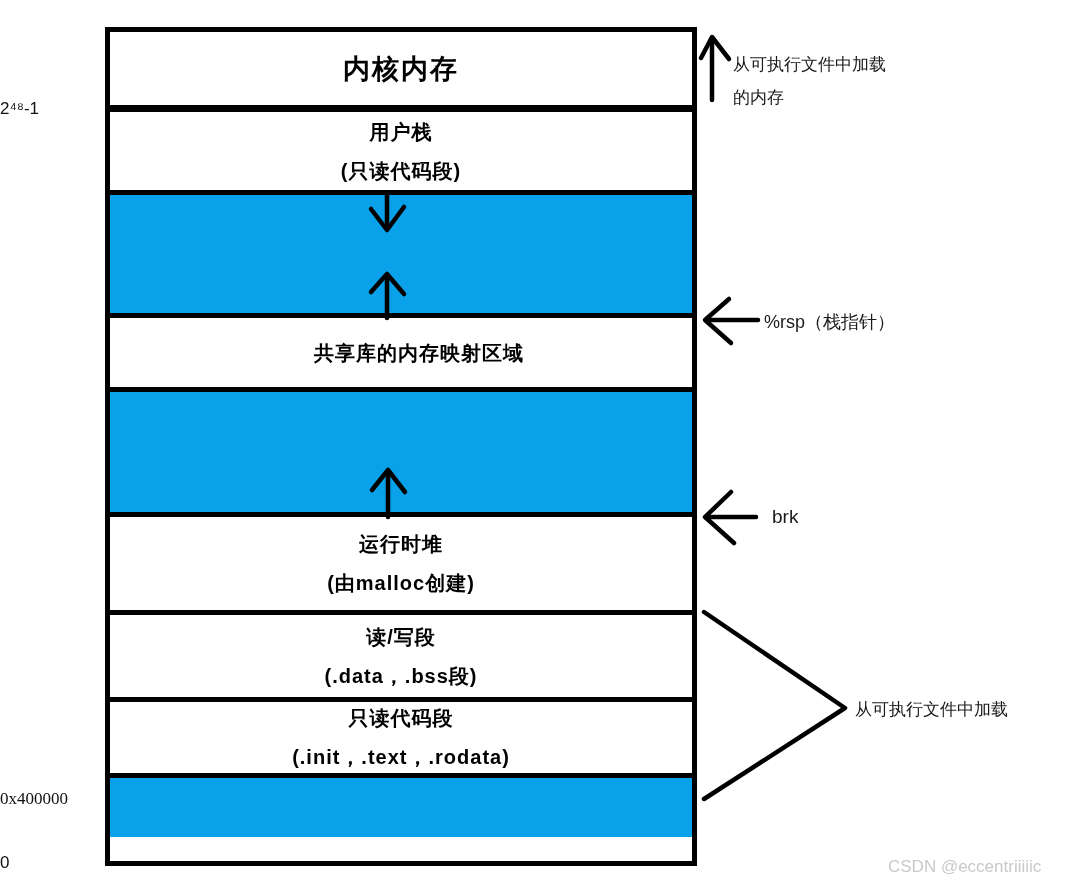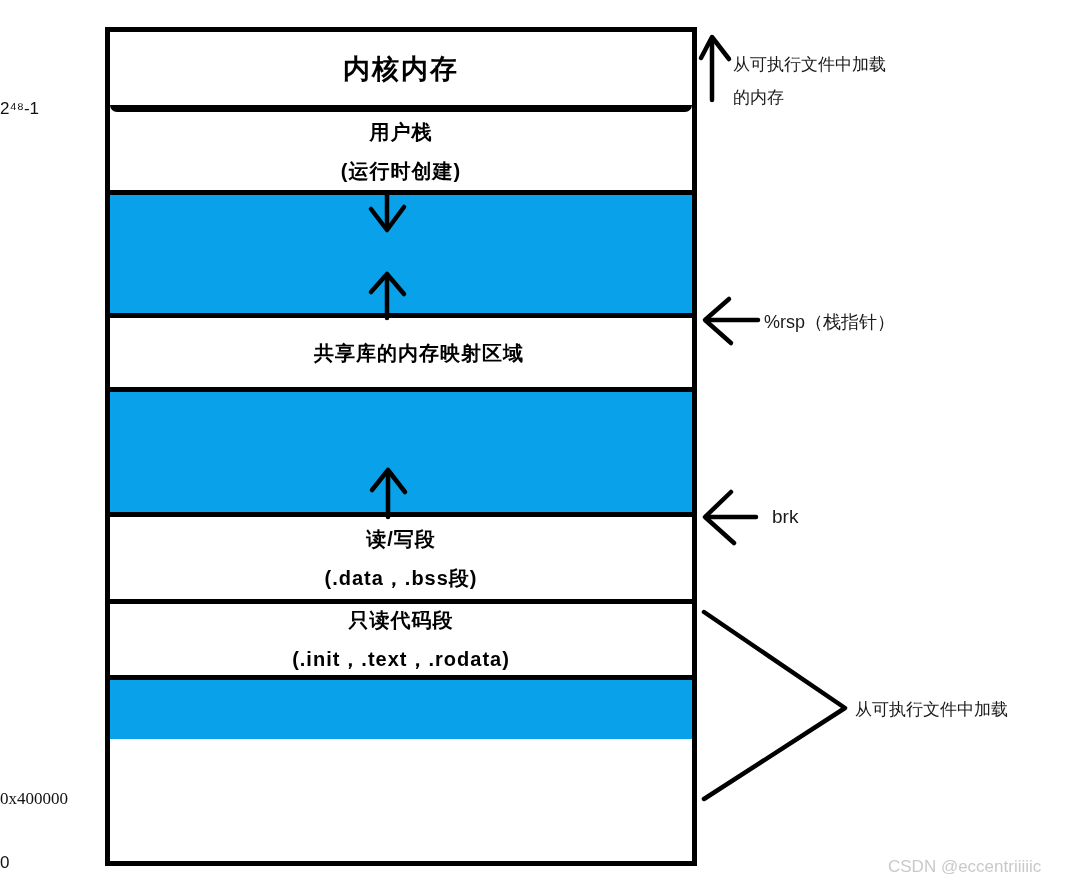--- a/index.html
+++ b/index.html
@@ -15,21 +15,21 @@
   }
   .sec{
     box-sizing:border-box;width:100%;
     display:flex;flex-direction:column;align-items:center;justify-content:center;
     row-gap:17px;
   }
   .sec{border-bottom:5px solid #000;}
   .sec:last-child{border-bottom:none;}
   .white{background:#ffffff;}
   .blue{background:#09a1e9;}
-  .h-kernel{height:80px;border-bottom-width:7px;border-radius:7px;}
+  .h-kernel{height:80px;border-bottom-width:7px;}
   .h-stack{height:83px;}
   .h-blue1{height:123px;}
   .h-shlib{height:74px;padding-left:36px;}
   .h-blue2{height:125px;}
   .h-heap{height:98px;}
   .h-rw{height:87px;align-items:center;}
   .h-ro{height:76px;}
   .h-bottom{height:59px;}
   .t1{font-weight:bold;font-size:20px;line-height:22px;letter-spacing:1px;}
   .big{font-size:27px;line-height:30px;letter-spacing:2px;}
@@ -60,27 +60,31 @@
 <body>
 
 <div class="canvas">
 
   <div class="mem-box">
     <div class="sec white h-kernel">
       <div class="t1 big">内核内存</div>
     </div>
     <div class="sec white h-stack">
       <div class="t1">用户栈</div>
-      <div class="t1">(运行时创建)</div>
+      <div class="t1">(只读代码段)</div>
     </div>
     <div class="sec blue h-blue1"></div>
     <div class="sec white h-shlib">
       <div class="t1">共享库的内存映射区域</div>
     </div>
     <div class="sec blue h-blue2"></div>
+    <div class="sec white h-heap">
+      <div class="t1">运行时堆</div>
+      <div class="t1">(由malloc创建)</div>
+    </div>
     <div class="sec white h-rw">
       <div class="t1">读/写段</div>
       <div class="t1">(.data，.bss段)</div>
     </div>
     <div class="sec white h-ro">
       <div class="t1">只读代码段</div>
       <div class="t1">(.init，.text，.rodata)</div>
     </div>
     <div class="sec blue h-bottom"></div>
   </div>

